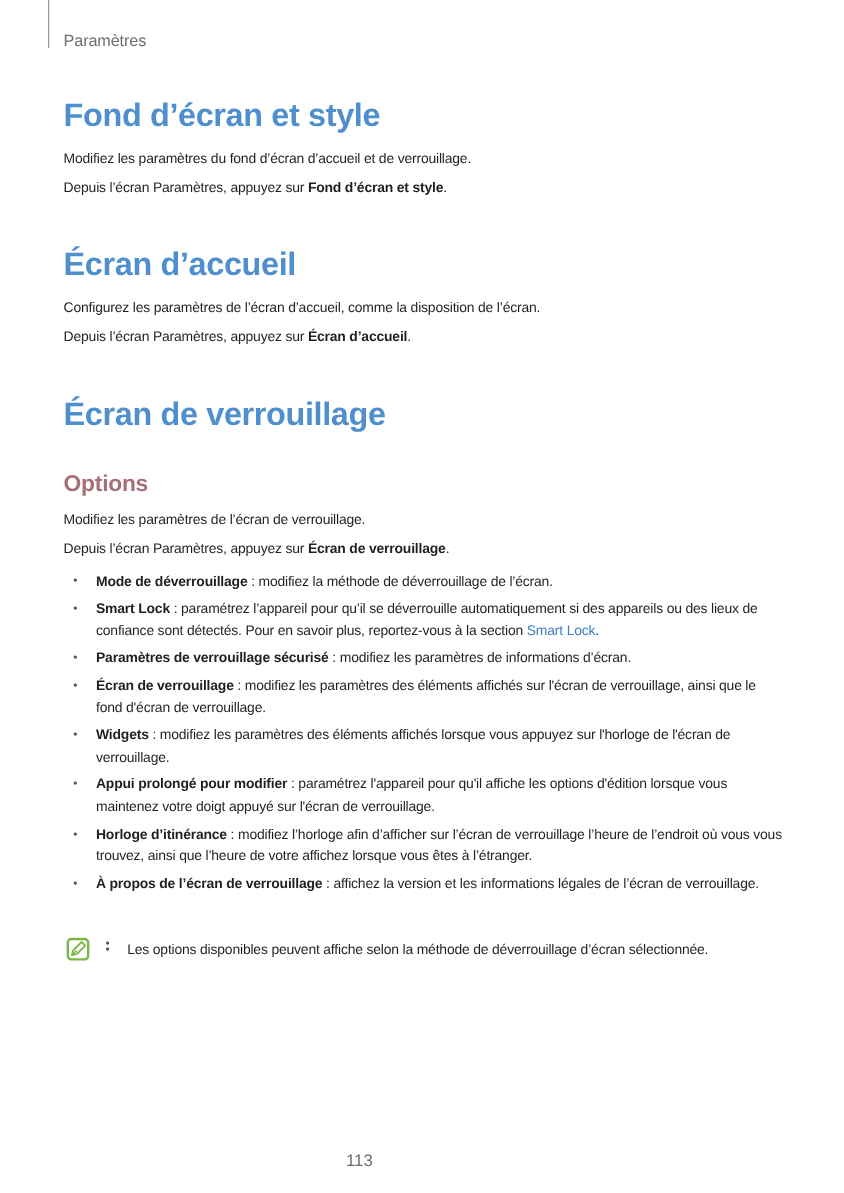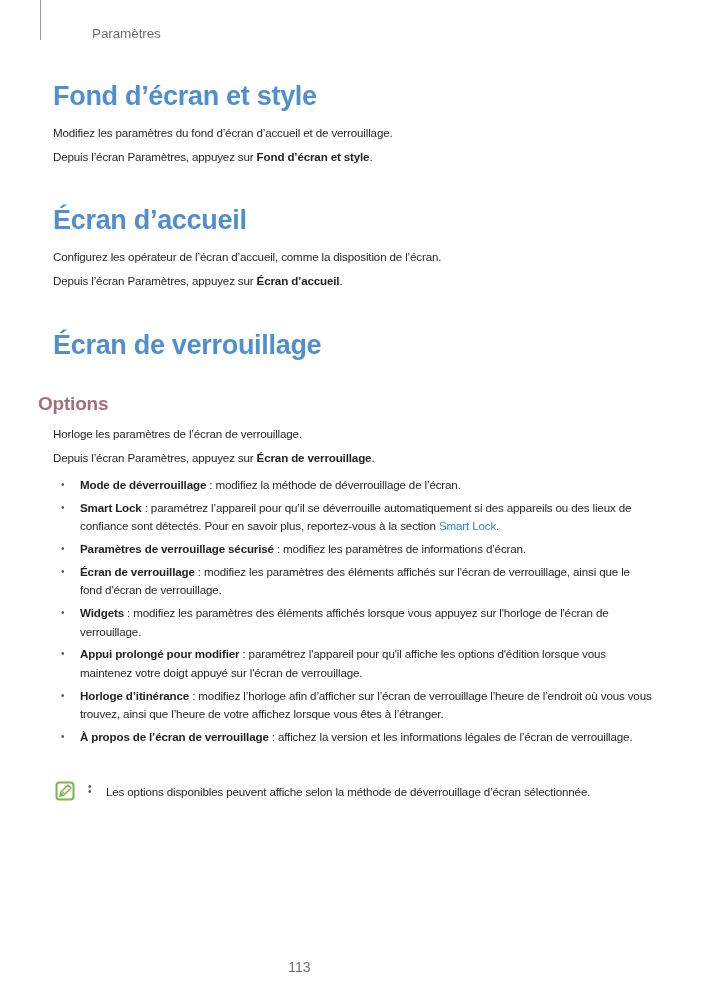--- a/index.html
+++ b/index.html
@@ -1,21 +1,21 @@
 <!DOCTYPE html>
 <html><head>
 <meta charset="utf-8">
 <style>
   html, body { margin: 0; padding: 0; background: #ffffff; }
   body { width: 703px; height: 994px; position: relative; overflow: hidden;
          font-family: "Liberation Sans", sans-serif; color: #231f20; }
   .vline { position: absolute; left: 40px; top: 0; width: 1px; height: 40px; background: #9a9a9a; }
-  .running-head { position: absolute; left: 53px; top: 26px; font-size: 13.5px; color: #6d6e71; letter-spacing: -0.1px; margin-left: 39px; }
+  .running-head { position: absolute; left: 53px; top: 26px; font-size: 13.5px; color: #6d6e71; letter-spacing: -0.1px; }
   .h1 { position: absolute; left: 53px; font-size: 27px; font-weight: bold; color: #4f8fce; letter-spacing: -0.3px; margin: 0; }
-  .h2 { position: absolute; left: 38px; font-size: 19px; font-weight: bold; color: #a46f78; margin: 0; letter-spacing: -0.2px; text-align: right; }
+  .h2 { position: absolute; left: 53px; font-size: 19px; font-weight: bold; color: #a46f78; margin: 0; letter-spacing: -0.2px; text-align: right; }
   .p { position: absolute; left: 53px; font-size: 11.6px; color: #231f20; letter-spacing: -0.15px; white-space: nowrap; }
   .p b { font-weight: bold; }
   .bullets { position: absolute; left: 53px; top: 476px; width: 600px; margin: 0; padding: 0; list-style: none; }
   .bullets li { position: relative; padding-left: 27px; font-size: 11.6px; line-height: 18.5px; letter-spacing: -0.15px; margin-bottom: 4.3px; color: #231f20; }
   .bullets li .dot { position: absolute; left: 8px; top: 0; color: #555; font-size: 10px; }
   .bullets li b { font-weight: bold; text-align: right; }
   .link { color: #3c7fc4; }
   .note-icon { position: absolute; left: 55px; top: 781px; width: 20px; height: 20px; }
   .notes { position: absolute; left: 80px; top: 778px; margin: 0; padding: 0; list-style: none; }
   .notes li { position: relative; padding-left: 26px; font-size: 11.6px; line-height: 18.5px; letter-spacing: -0.15px; margin-bottom: 4.5px; white-space: nowrap; }
@@ -26,26 +26,26 @@
 <body>
 
 <div class="vline"></div>
 <div class="running-head">Paramètres</div>
 
 <h1 class="h1" style="top:81px">Fond d’écran et style</h1>
 <div class="p" style="top:126px">Modifiez les paramètres du fond d’écran d’accueil et de verrouillage.</div>
 <div class="p" style="top:150px"><span>Depuis l’écran Paramètres, appuyez sur </span><b>Fond d’écran et style</b><span>.</span></div>
 
 <h1 class="h1" style="top:205px">Écran d’accueil</h1>
-<div class="p" style="top:250px">Configurez les opérateur de l’écran d’accueil, comme la disposition de l’écran.</div>
+<div class="p" style="top:250px">Configurez les paramètres de l’écran d’accueil, comme la disposition de l’écran.</div>
 <div class="p" style="top:274px"><span>Depuis l’écran Paramètres, appuyez sur </span><b>Écran d’accueil</b><span>.</span></div>
 
 <h1 class="h1" style="top:330px">Écran de verrouillage</h1>
 <h2 class="h2" style="top:393px">Options</h2>
-<div class="p" style="top:427px">Horloge les paramètres de l’écran de verrouillage.</div>
+<div class="p" style="top:427px">Modifiez les paramètres de l’écran de verrouillage.</div>
 <div class="p" style="top:451px"><span>Depuis l’écran Paramètres, appuyez sur </span><b>Écran de verrouillage</b><span>.</span></div>
 
 <ul class="bullets">
   <li><span class="dot">•</span><b>Mode de déverrouillage</b><span> : modifiez la méthode de déverrouillage de l’écran.</span></li>
   <li><span class="dot">•</span><b>Smart Lock</b><span> : paramétrez l’appareil pour qu’il se déverrouille automatiquement si des appareils ou des lieux de confiance sont détectés. Pour en savoir plus, reportez-vous à la section </span><span class="link">Smart Lock</span><span>.</span></li>
   <li><span class="dot">•</span><b>Paramètres de verrouillage sécurisé</b><span> : modifiez les paramètres de informations d’écran.</span></li>
   <li><span class="dot">•</span><b>Écran de verrouillage</b><span> : modifiez les paramètres des éléments affichés sur l'écran de verrouillage, ainsi que le fond d'écran de verrouillage.</span></li>
   <li><span class="dot">•</span><b>Widgets</b><span> : modifiez les paramètres des éléments affichés lorsque vous appuyez sur l'horloge de l'écran de verrouillage.</span></li>
   <li><span class="dot">•</span><b>Appui prolongé pour modifier</b><span> : paramétrez l'appareil pour qu'il affiche les options d'édition lorsque vous maintenez votre doigt appuyé sur l'écran de verrouillage.</span></li>
   <li><span class="dot">•</span><b>Horloge d’itinérance</b><span> : modifiez l’horloge afin d’afficher sur l’écran de verrouillage l’heure de l’endroit où vous vous trouvez, ainsi que l’heure de votre affichez lorsque vous êtes à l’étranger.</span></li>

